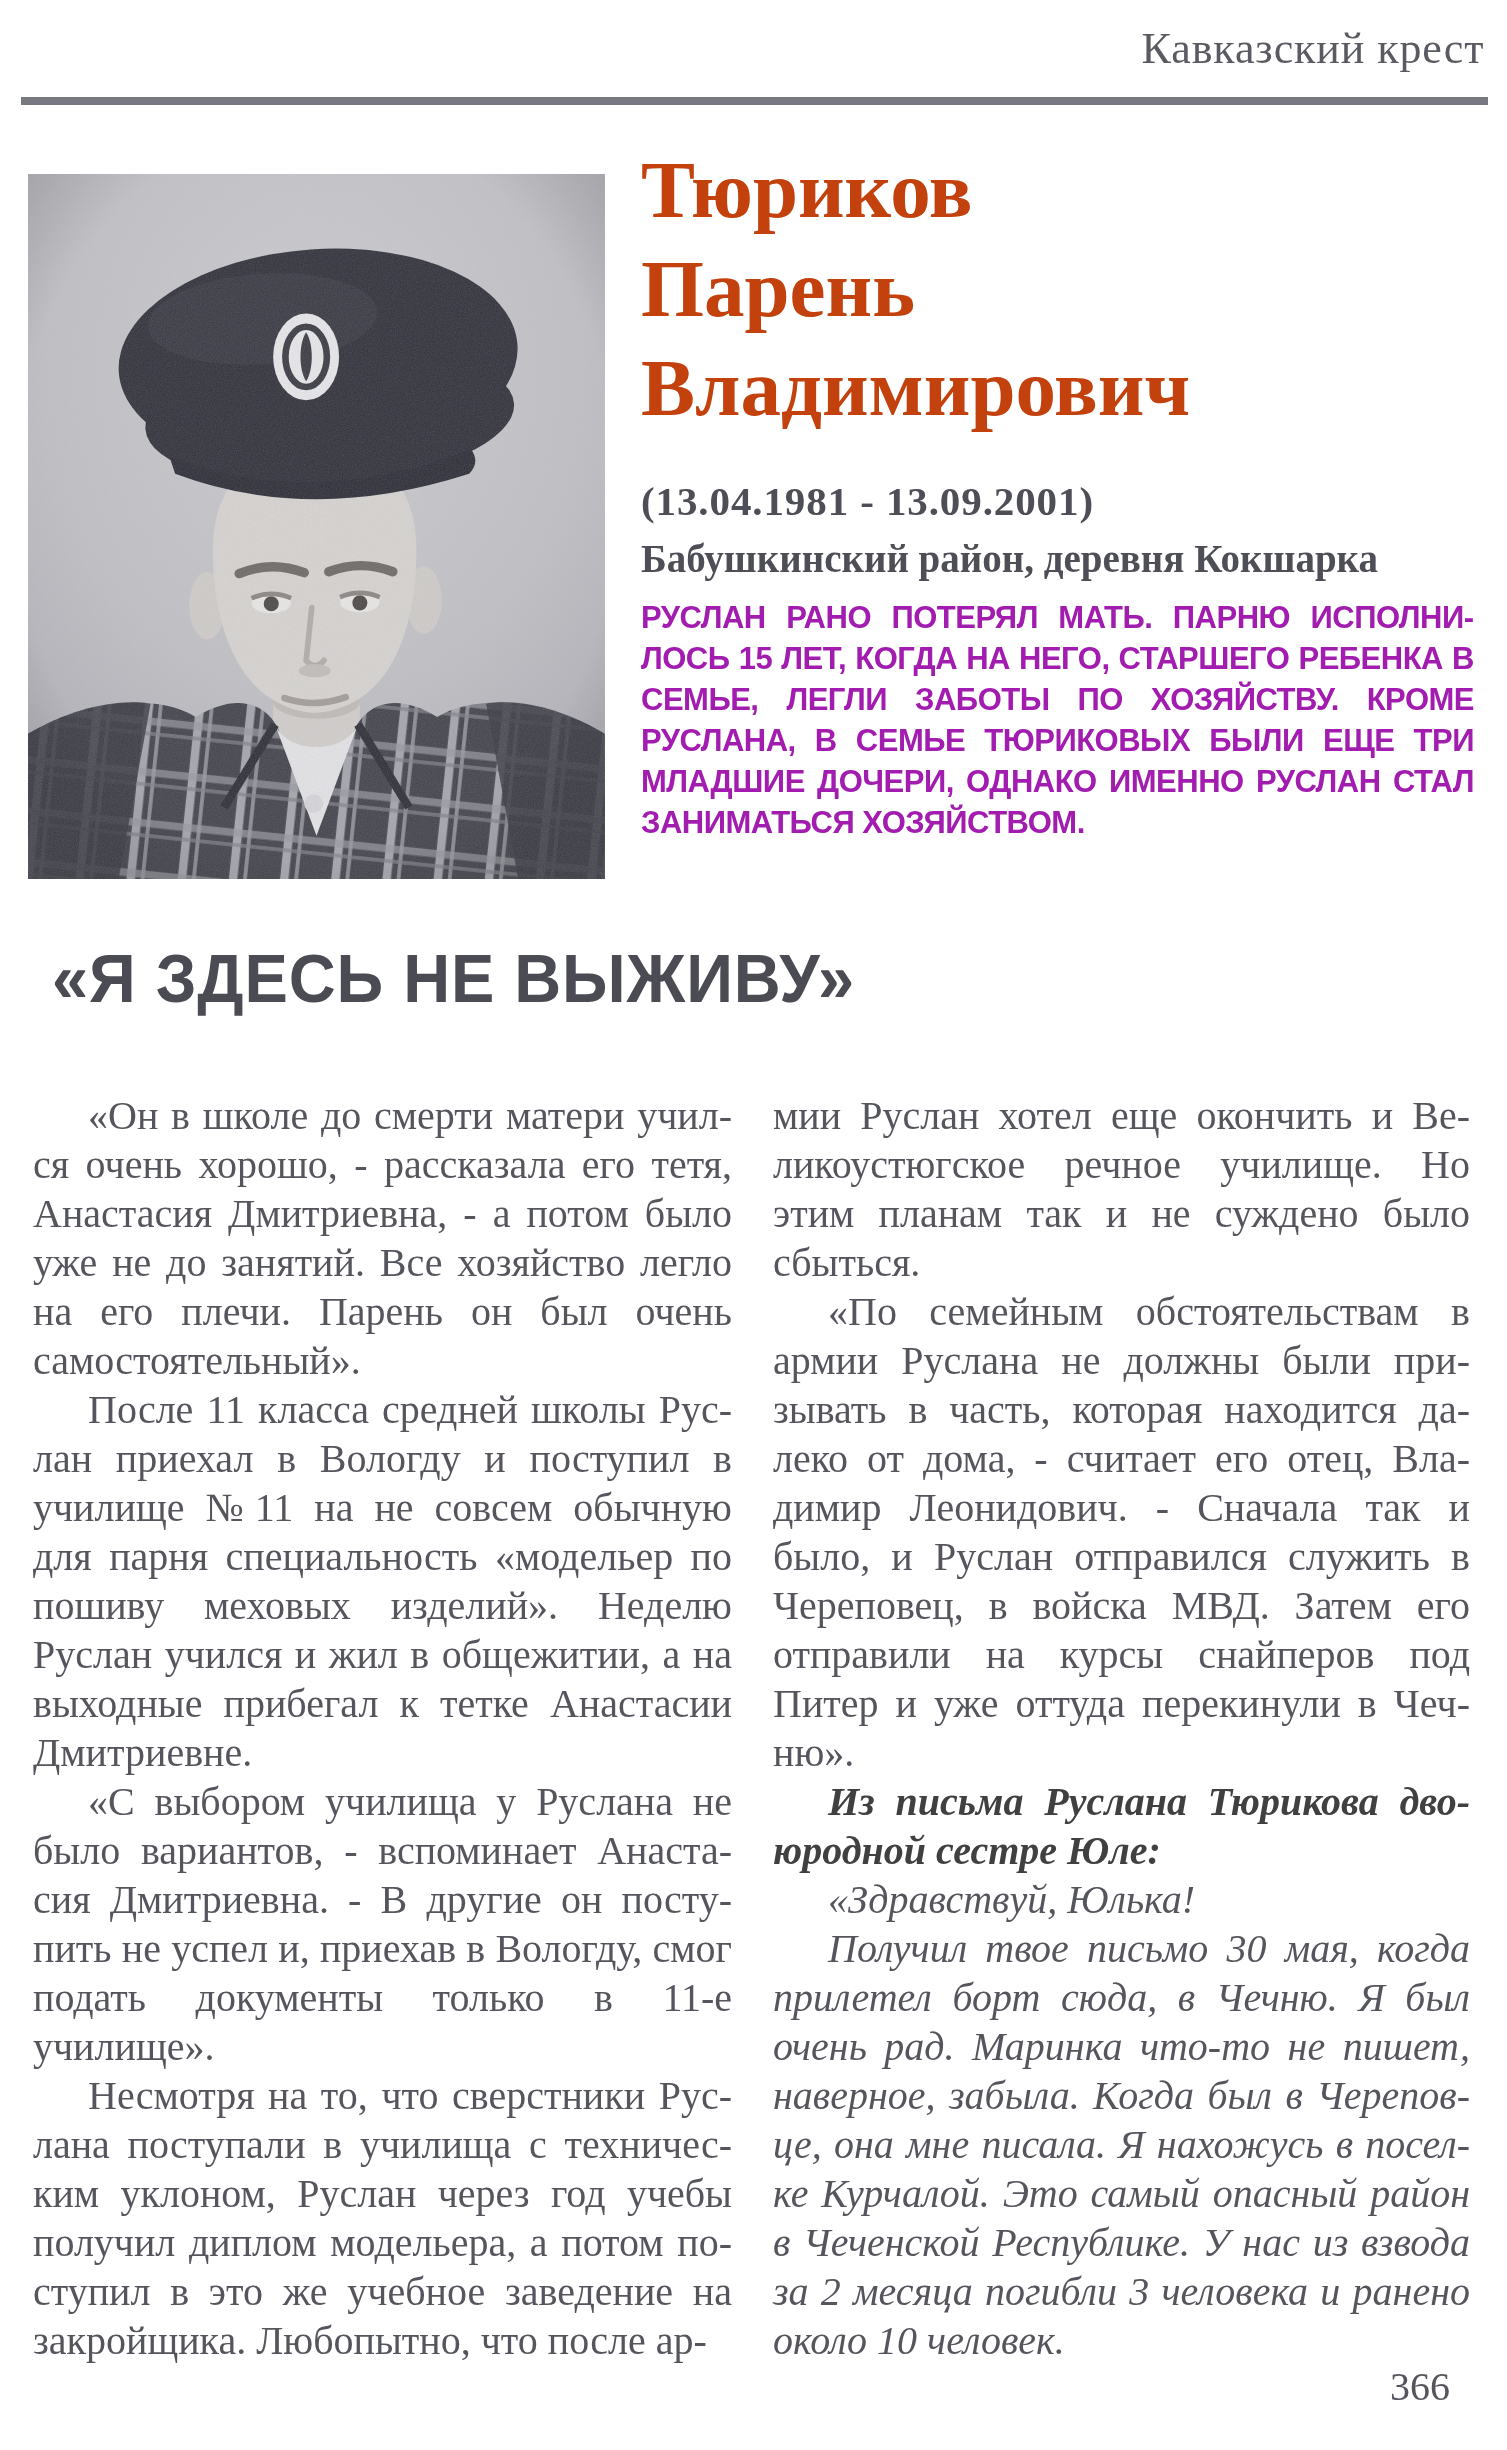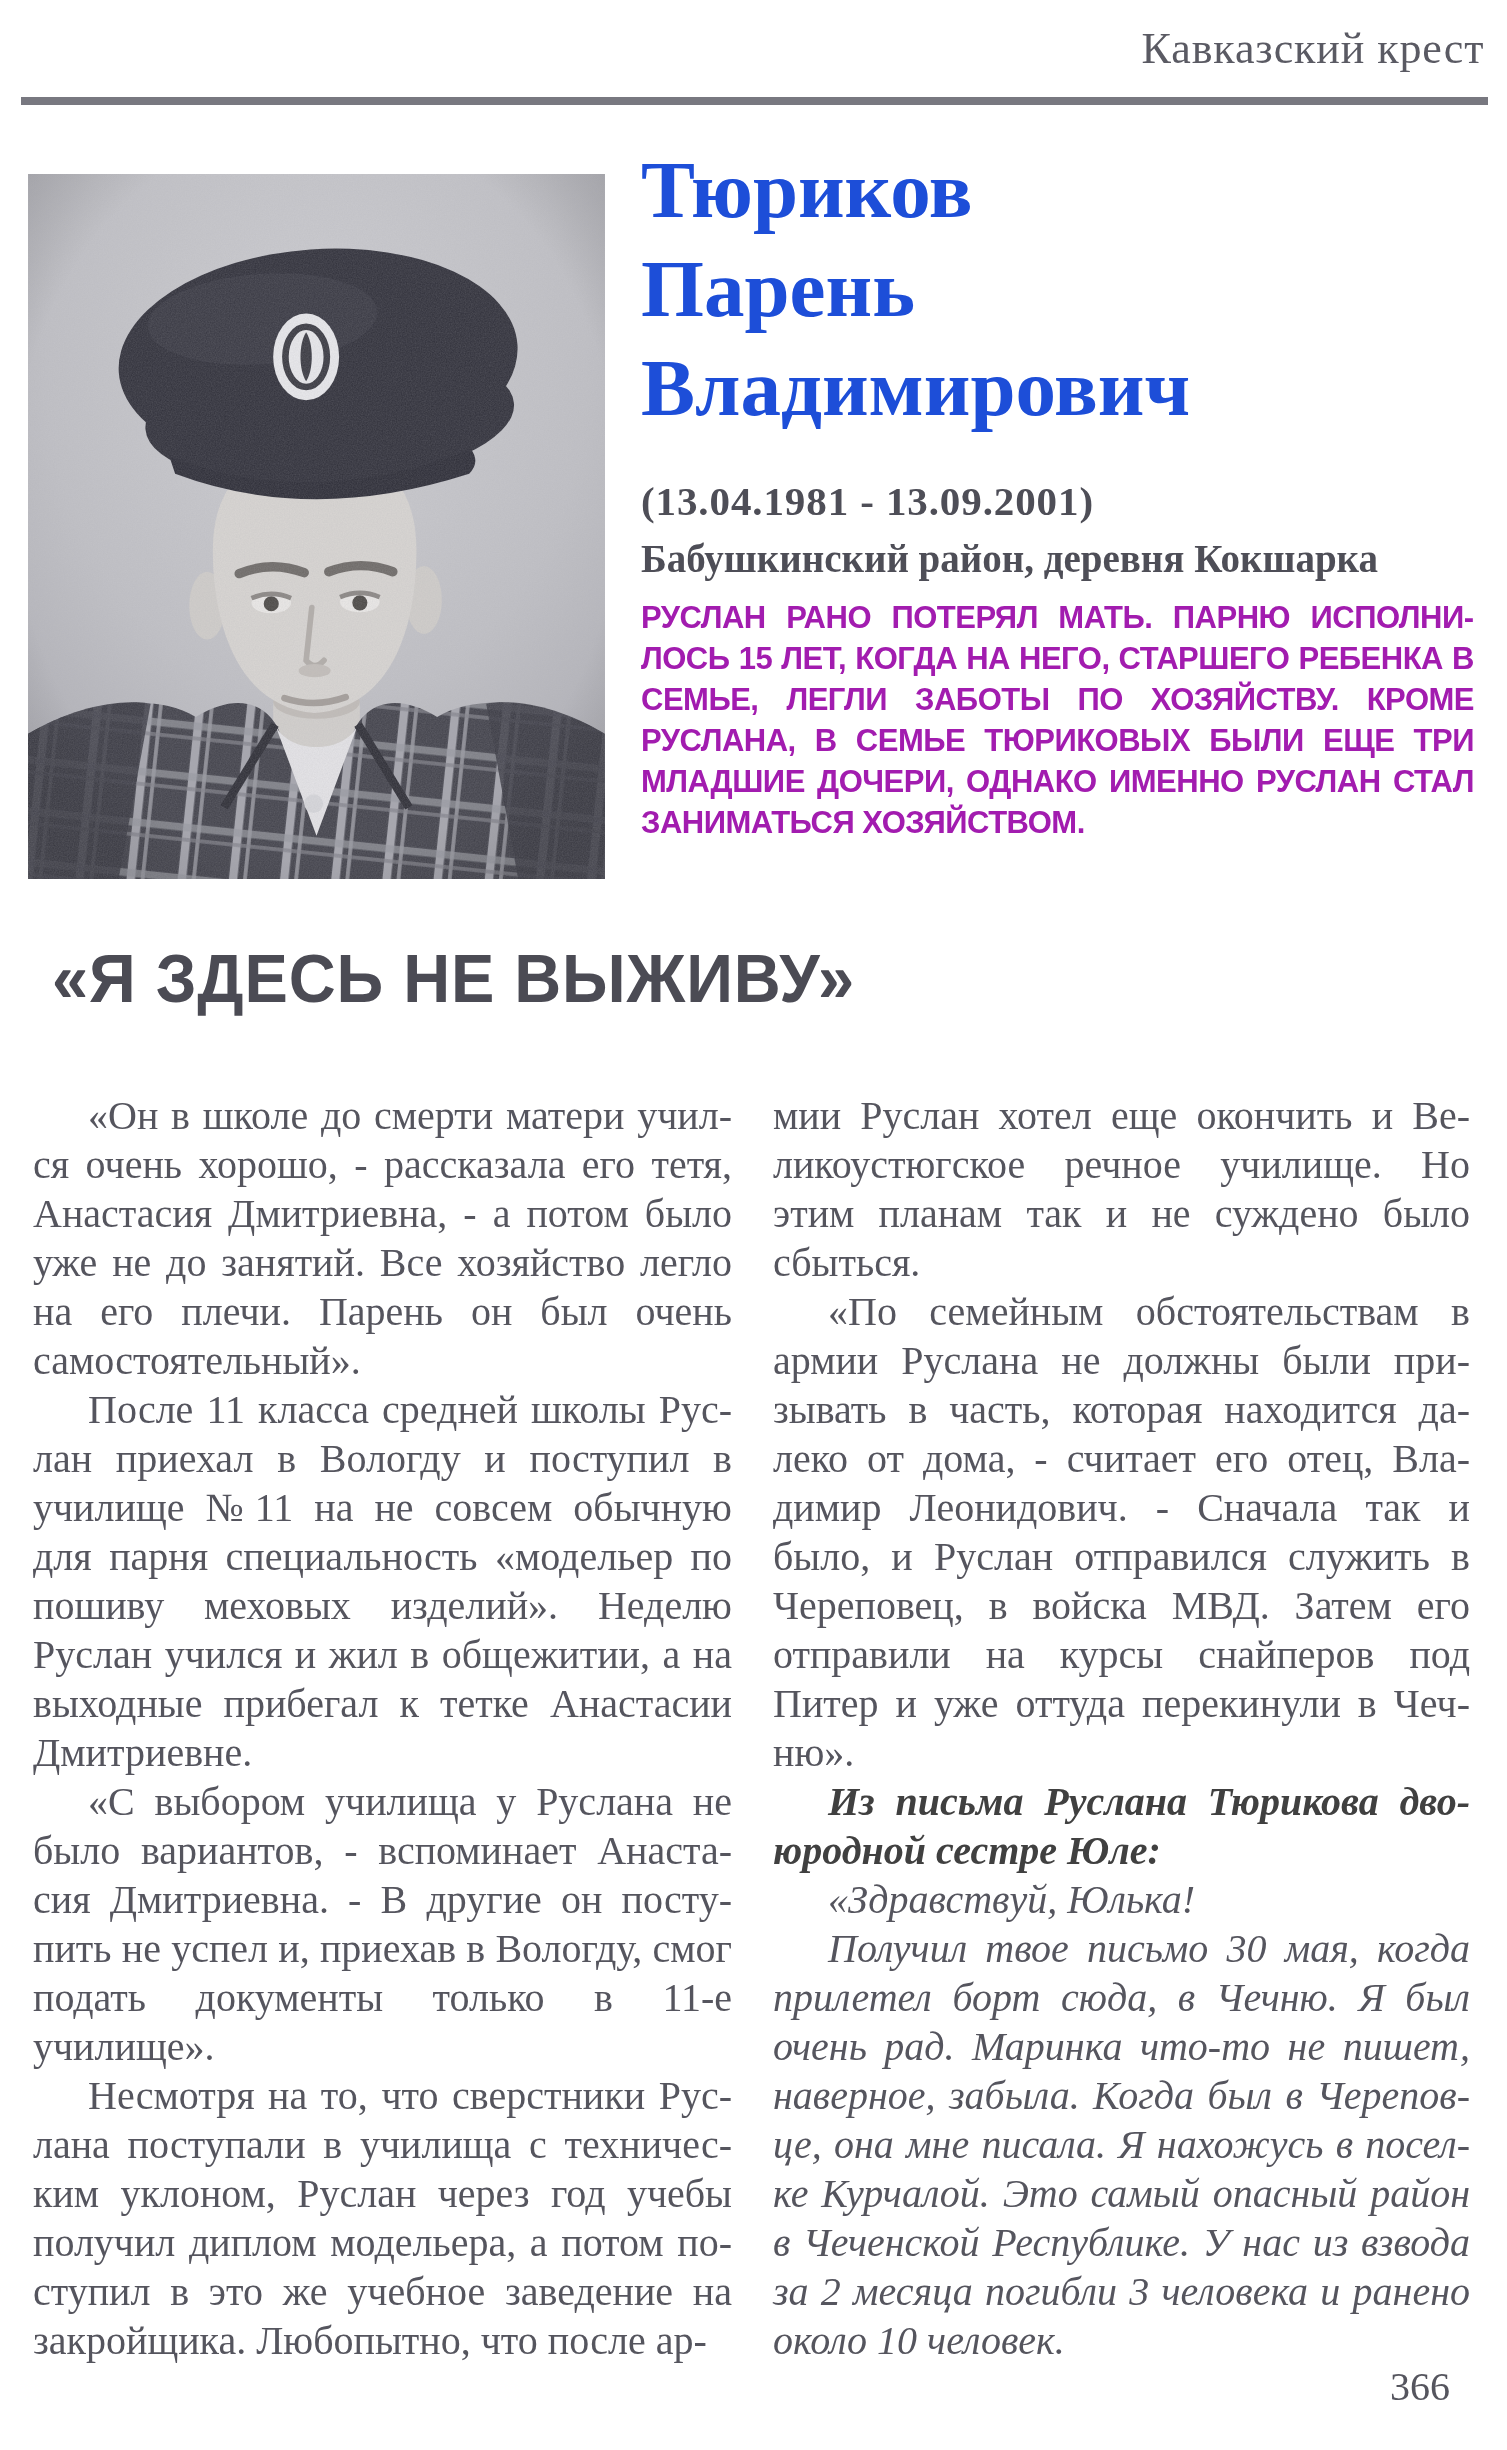--- a/index.html
+++ b/index.html
@@ -16,21 +16,21 @@
     position:absolute;top:97px;left:21px;right:19px;height:7.5px;background:#787880;
   }
   
   .photo{
     position:absolute;left:28px;top:174px;width:577px;height:705px;background:#c0c0c5;
   }
   .photo svg{display:block;}
   
   .name-block{position:absolute;left:641px;top:141px;width:848px;}
   .name-line{
-    font-weight:bold;font-size:81px;line-height:99px;color:#1d4ed8;letter-spacing:0;
+    font-weight:bold;font-size:81px;line-height:99px;color:#c2410c;letter-spacing:0;
   }
   .dates{
     margin-top:39px;font-weight:bold;font-size:41px;color:#4e4e57;letter-spacing:0.9px;
   }
   .location{
     margin-top:11.3px;font-weight:bold;font-size:39px;color:#4e4e57;
   }
   .summary{
     margin-top:16px;width:833px;
     font-family:"Liberation Sans","DejaVu Sans",sans-serif;

